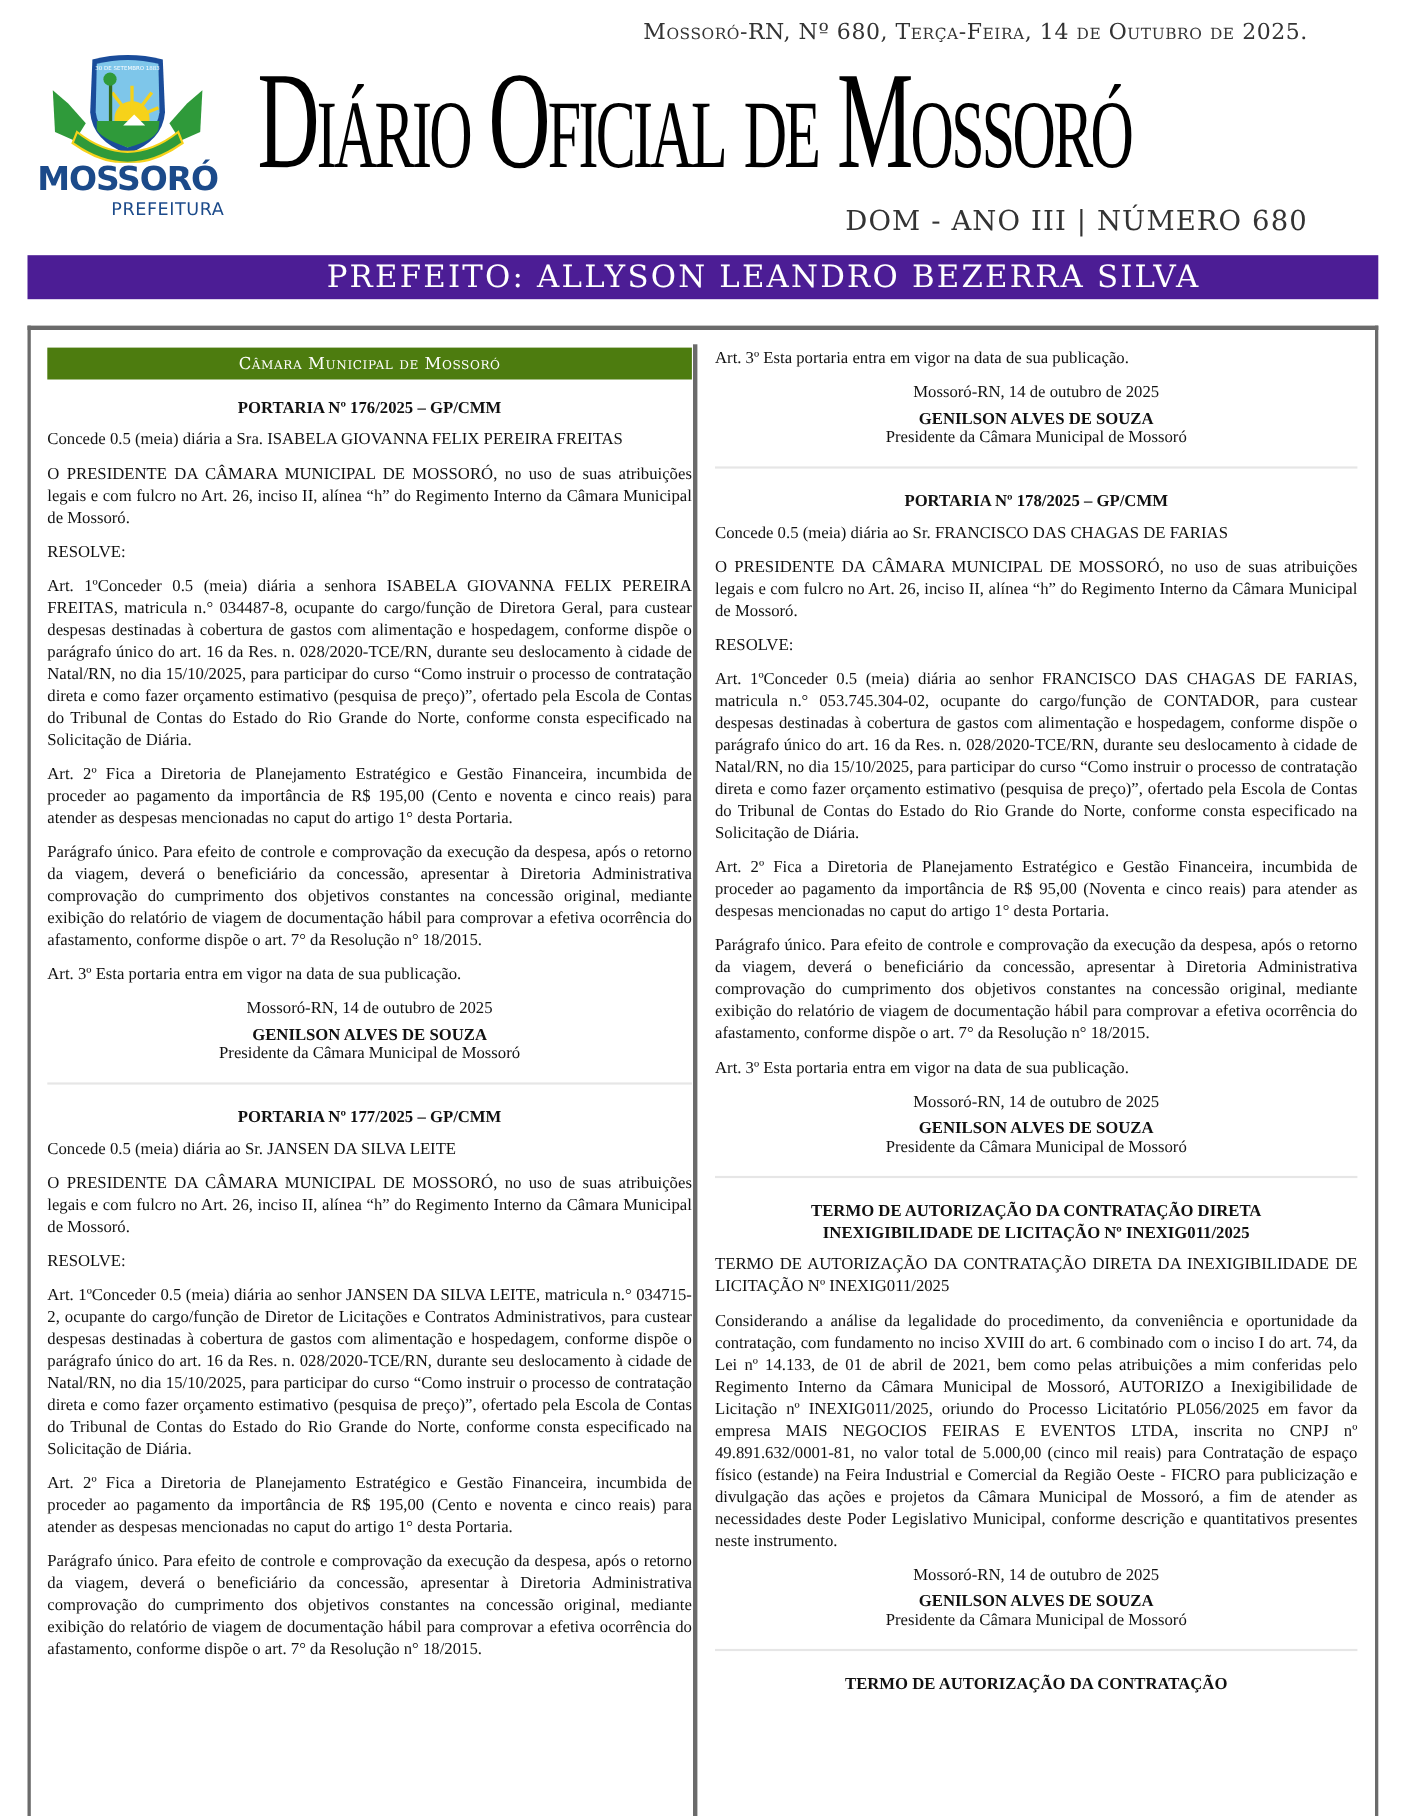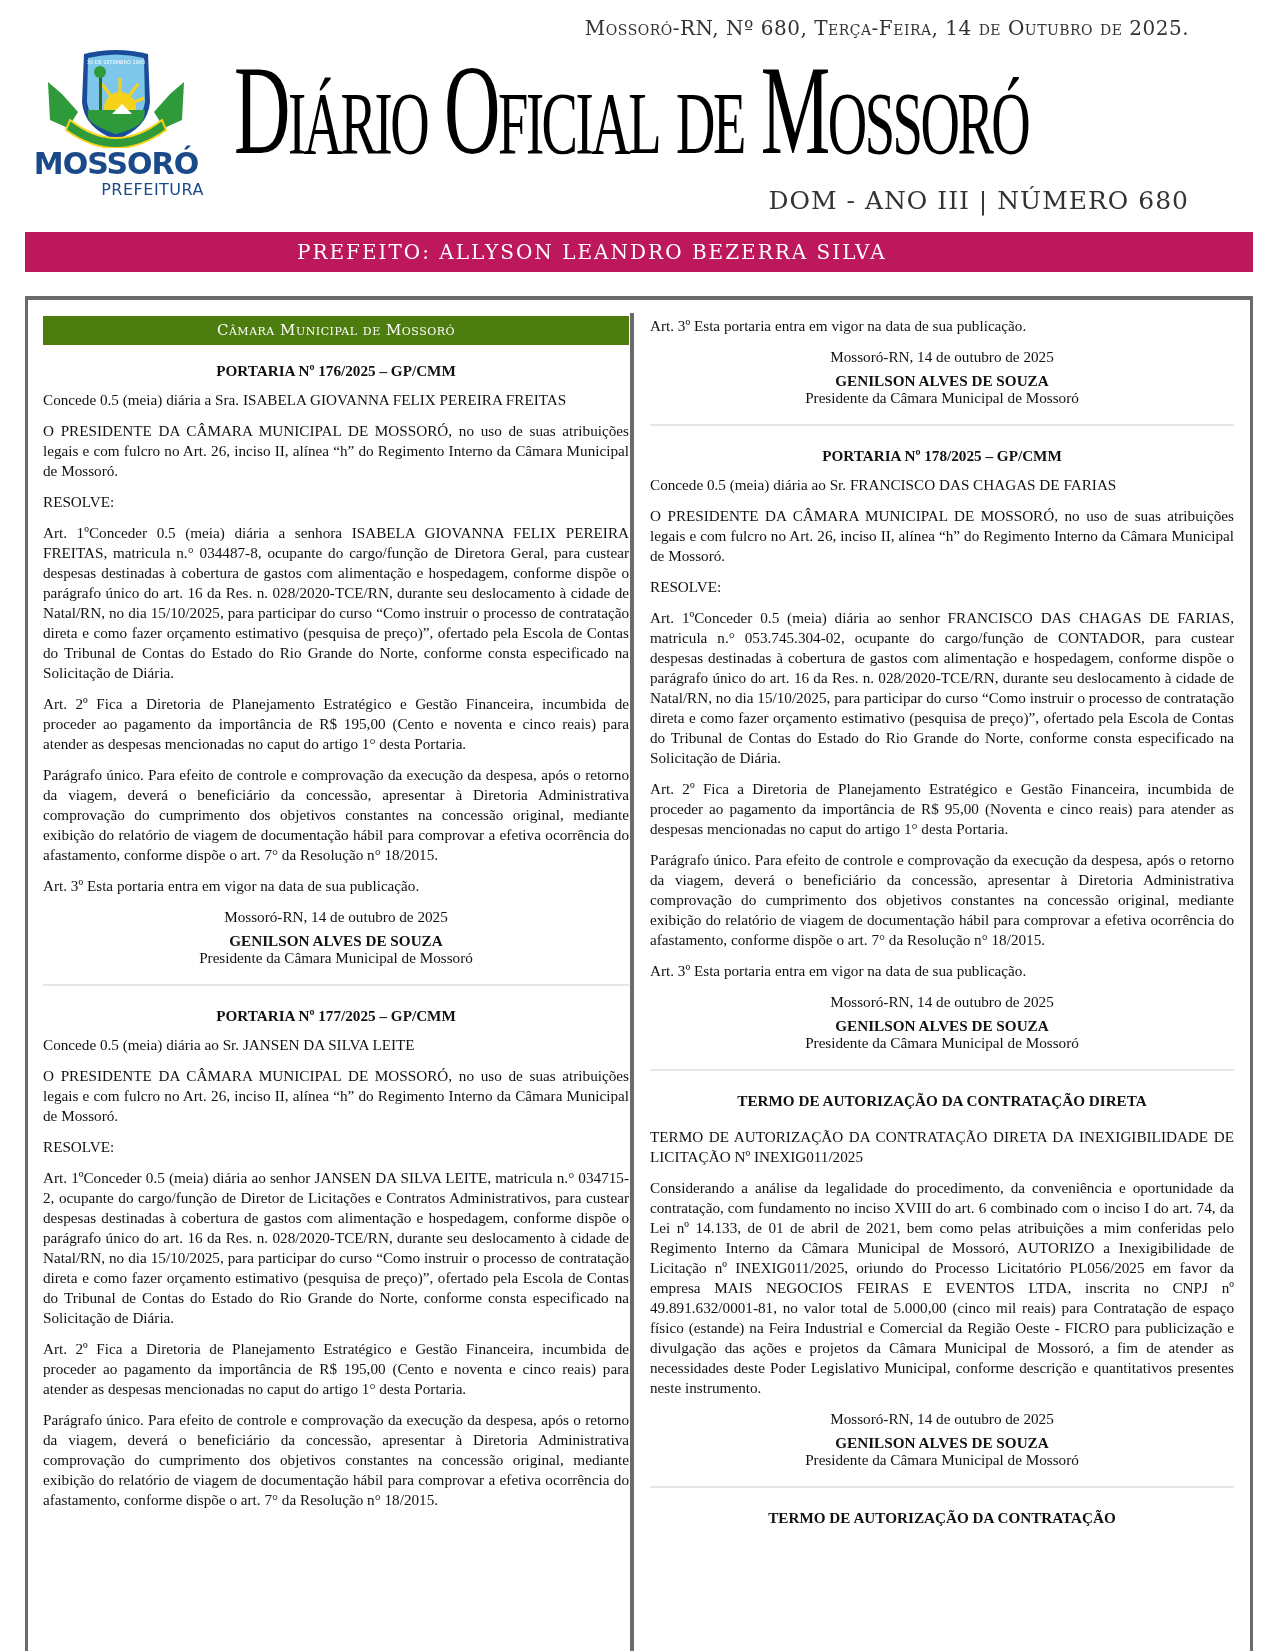--- a/index.html
+++ b/index.html
@@ -10,21 +10,21 @@
   .masthead { position: absolute; left: 0; top: 0; width: 1275px; height: 280px; }
   .dateline { position: absolute; right: 86px; top: 16px; font-family: "DejaVu Serif", serif; font-size: 20px; letter-spacing: 0.5px; color: #333; font-variant: small-caps; }
   .title { position: absolute; left: 234px; top: 36px; width: 960px; height: 150px; font-family: "Liberation Serif", "DejaVu Serif", serif; font-size: 126px; line-height: 150px; color: #000; letter-spacing: -4px; white-space: nowrap; transform: scaleX(0.62); transform-origin: left top; font-variant: small-caps; }
   .edition { position: absolute; right: 86px; top: 186px; font-family: "DejaVu Serif", serif; font-size: 25px; letter-spacing: 1px; color: #333; }
 
   .logo { position: absolute; left: 28px; top: 48px; width: 176px; height: 158px; }
   .logo svg { display: block; }
   .logo-name { position: absolute; left: 28px; top: 146px; width: 176px; text-align: center; font-family: "DejaVu Sans", sans-serif; font-weight: bold; font-size: 30px; color: #1b4a8a; letter-spacing: -1px; }
   .logo-sub { position: absolute; left: 28px; top: 180px; width: 176px; text-align: right; font-family: "DejaVu Sans", sans-serif; font-size: 16px; color: #1b4a8a; letter-spacing: 0.5px; }
 
-  .mayor-bar { position: absolute; left: 25px; top: 232px; width: 1228px; height: 40px; background: #be185d; color: #fff; font-family: "DejaVu Serif", serif; font-size: 20px; line-height: 40px; padding-left: 272px; letter-spacing: 2px; }
+  .mayor-bar { position: absolute; left: 25px; top: 232px; width: 1228px; height: 40px; background: #4c1d95; color: #fff; font-family: "DejaVu Serif", serif; font-size: 28px; line-height: 40px; padding-left: 272px; letter-spacing: 2px; }
 
   
   .frame { position: absolute; left: 25px; top: 296px; width: 1228px; height: 1360px; border-top: 4px solid #6b6b6b; border-left: 3px solid #6b6b6b; border-right: 3px solid #6b6b6b; }
   .divider { position: absolute; left: 630px; top: 313px; width: 4px; height: 1340px; background: #6b6b6b; }
 
   .col { position: absolute; top: 0; font-size: 15.2px; line-height: 20px; text-align: justify; }
   .col-left { left: 43px; top: 316px; width: 586px; }
   .col-right { left: 650px; top: 316px; width: 584px; }
 
   .section-head { background: #4d7c0f; color: #fff; text-align: center; font-family: "DejaVu Serif", serif; font-size: 15px; height: 29px; line-height: 29px; font-variant: small-caps; letter-spacing: 0.5px; margin-bottom: 16px; }
@@ -130,21 +130,22 @@
     <div class="para">Parágrafo único. Para efeito de controle e comprovação da execução da despesa, após o retorno da viagem, deverá o beneficiário da concessão, apresentar à Diretoria Administrativa comprovação do cumprimento dos objetivos constantes na concessão original, mediante exibição do relatório de viagem de documentação hábil para comprovar a efetiva ocorrência do afastamento, conforme dispõe o art. 7° da Resolução n° 18/2015.</div>
     <div class="para">Art. 3º Esta portaria entra em vigor na data de sua publicação.</div>
     <div class="sig-date">Mossoró-RN, 14 de outubro de 2025</div>
     <div class="sig-name">GENILSON ALVES DE SOUZA</div>
     <div class="sig-role">Presidente da Câmara Municipal de Mossoró</div>
   </div>
 
   <div class="sep"></div>
 
   <div>
-    <div class="doc-title" style="margin-bottom:16px">TERMO DE AUTORIZAÇÃO DA CONTRATAÇÃO DIRETA</div>
+    <div class="doc-title" style="margin-bottom:0">TERMO DE AUTORIZAÇÃO DA CONTRATAÇÃO DIRETA</div>
+    <div class="doc-title">INEXIGIBILIDADE DE LICITAÇÃO Nº INEXIG011/2025</div>
     <div class="para">TERMO DE AUTORIZAÇÃO DA CONTRATAÇÃO DIRETA DA INEXIGIBILIDADE DE LICITAÇÃO Nº INEXIG011/2025</div>
     <div class="para">Considerando a análise da legalidade do procedimento, da conveniência e oportunidade da contratação, com fundamento no inciso XVIII do art. 6 combinado com o inciso I do art. 74, da Lei nº 14.133, de 01 de abril de 2021, bem como pelas atribuições a mim conferidas pelo Regimento Interno da Câmara Municipal de Mossoró, AUTORIZO a Inexigibilidade de Licitação nº INEXIG011/2025, oriundo do Processo Licitatório PL056/2025 em favor da empresa MAIS NEGOCIOS FEIRAS E EVENTOS LTDA, inscrita no CNPJ nº 49.891.632/0001-81, no valor total de 5.000,00 (cinco mil reais) para Contratação de espaço físico (estande) na Feira Industrial e Comercial da Região Oeste - FICRO para publicização e divulgação das ações e projetos da Câmara Municipal de Mossoró, a fim de atender as necessidades deste Poder Legislativo Municipal, conforme descrição e quantitativos presentes neste instrumento.</div>
     <div class="sig-date">Mossoró-RN, 14 de outubro de 2025</div>
     <div class="sig-name">GENILSON ALVES DE SOUZA</div>
     <div class="sig-role">Presidente da Câmara Municipal de Mossoró</div>
   </div>
 
   <div class="sep"></div>
 
   <div>

